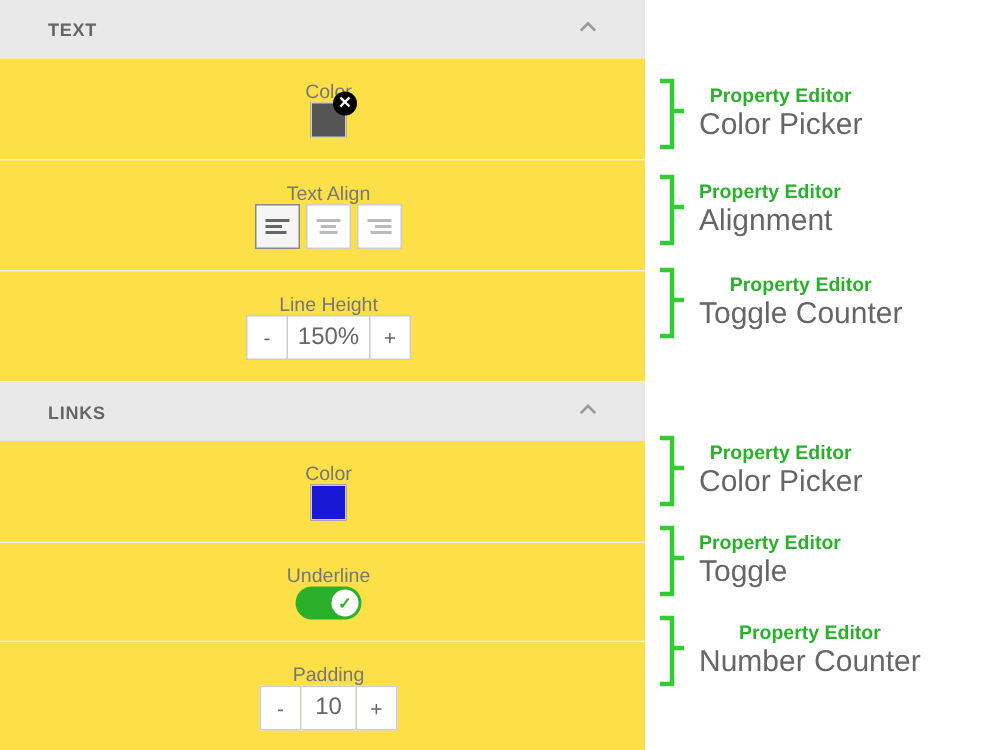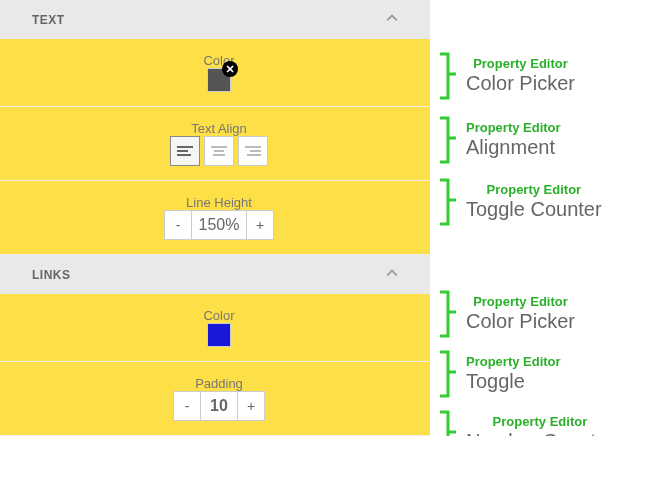--- a/index.html
+++ b/index.html
@@ -51,21 +51,21 @@
   
   .stepper { display: flex; }
   .stepper button {
     width: 28px; height: 30px; border: 1px solid #ccc; background: #fff;
     font-size: 14px; color: #666; cursor: pointer;
   }
   .stepper input {
     width: 54px; height: 30px; border: 1px solid #ccc; border-left: none; border-right: none;
     text-align: center; font-size: 16px; color: #666;
   }
-  .stepper.narrow input { width: 36px; font-weight: bold; }
+  .stepper.narrow input { width: 36px; }
 
   
   .toggle {
     width: 44px; height: 22px; border-radius: 11px; position: relative; cursor: pointer;
   }
   .toggle.on { background: #2bb02b; }
   .toggle .knob {
     position: absolute; top: 2px; width: 18px; height: 18px; border-radius: 50%; background: #fff;
     display: flex; align-items: center; justify-content: center;
   }
@@ -147,20 +147,30 @@
       </span>
     </div>
 
     <div class="row">
       <span class="row-label">Color</span>
       <div class="control">
         <div class="swatch-box" style="background:#1818d6"></div>
       </div>
     </div>
 
+    <div class="row">
+      <span class="row-label">Underline</span>
+      <div class="control">
+        <div class="toggle on">
+          <div class="knob">
+              <span class="check">✓</span>
+            </div>
+        </div>
+      </div>
+    </div>
 
     <div class="row">
       <span class="row-label">Padding</span>
       <div class="control stepper narrow">
         <button>-</button>
         <input value="10" style="">
         <button>+</button>
       </div>
     </div>
 

